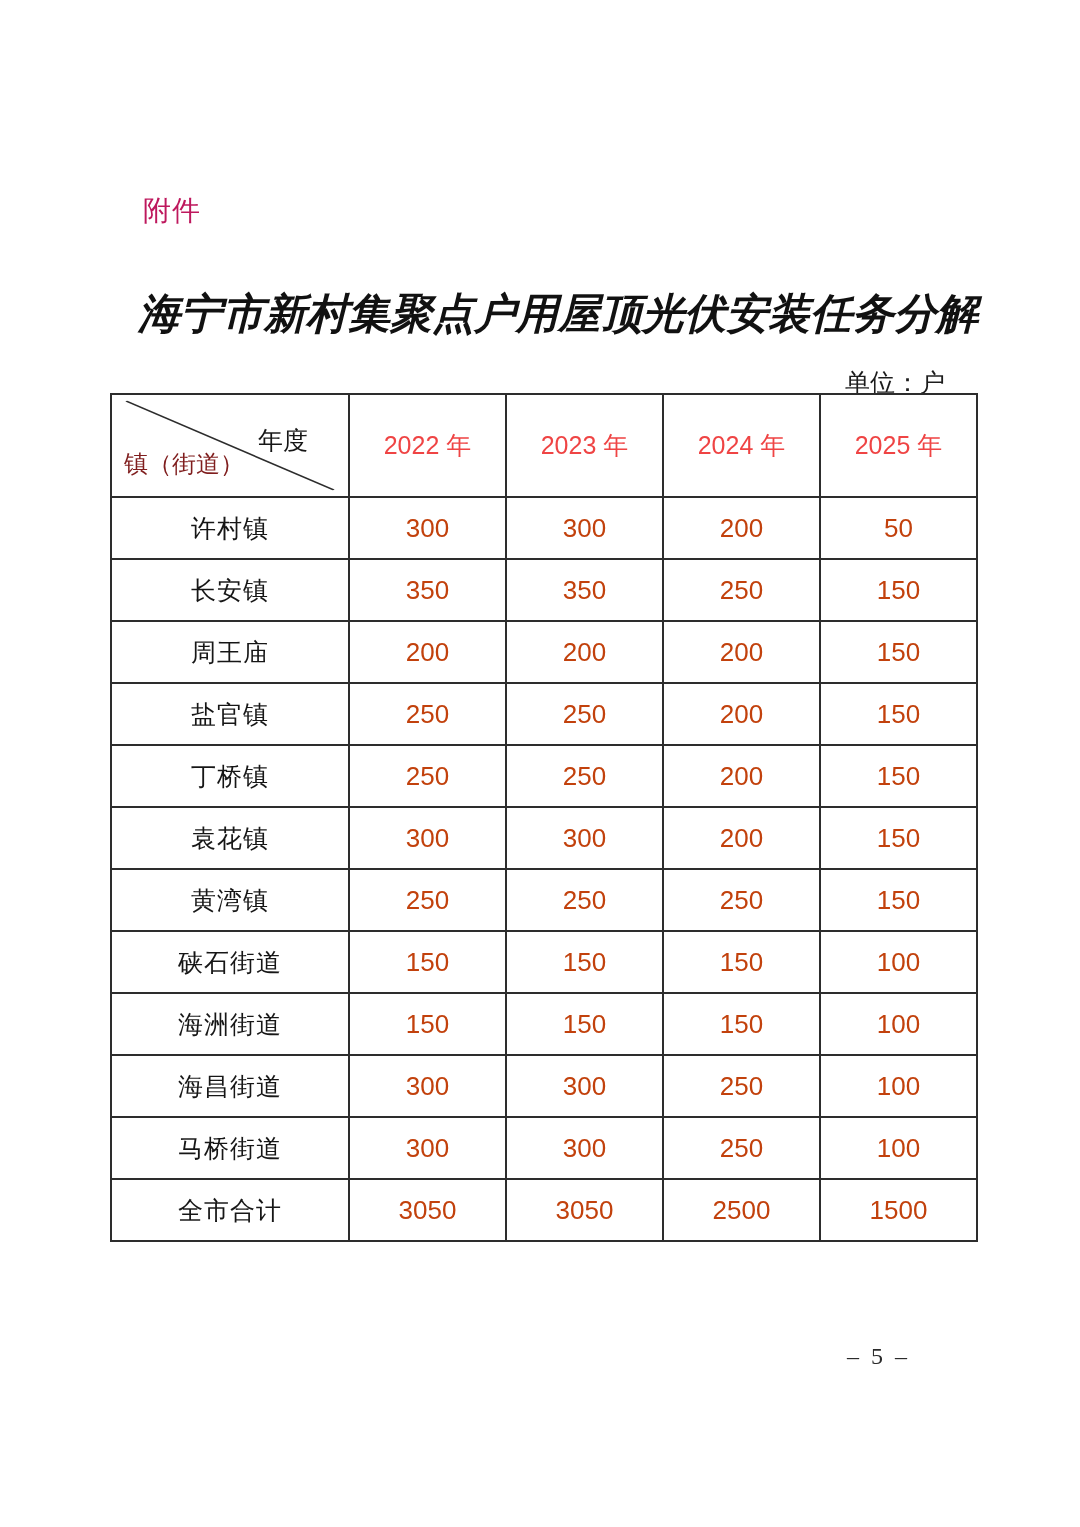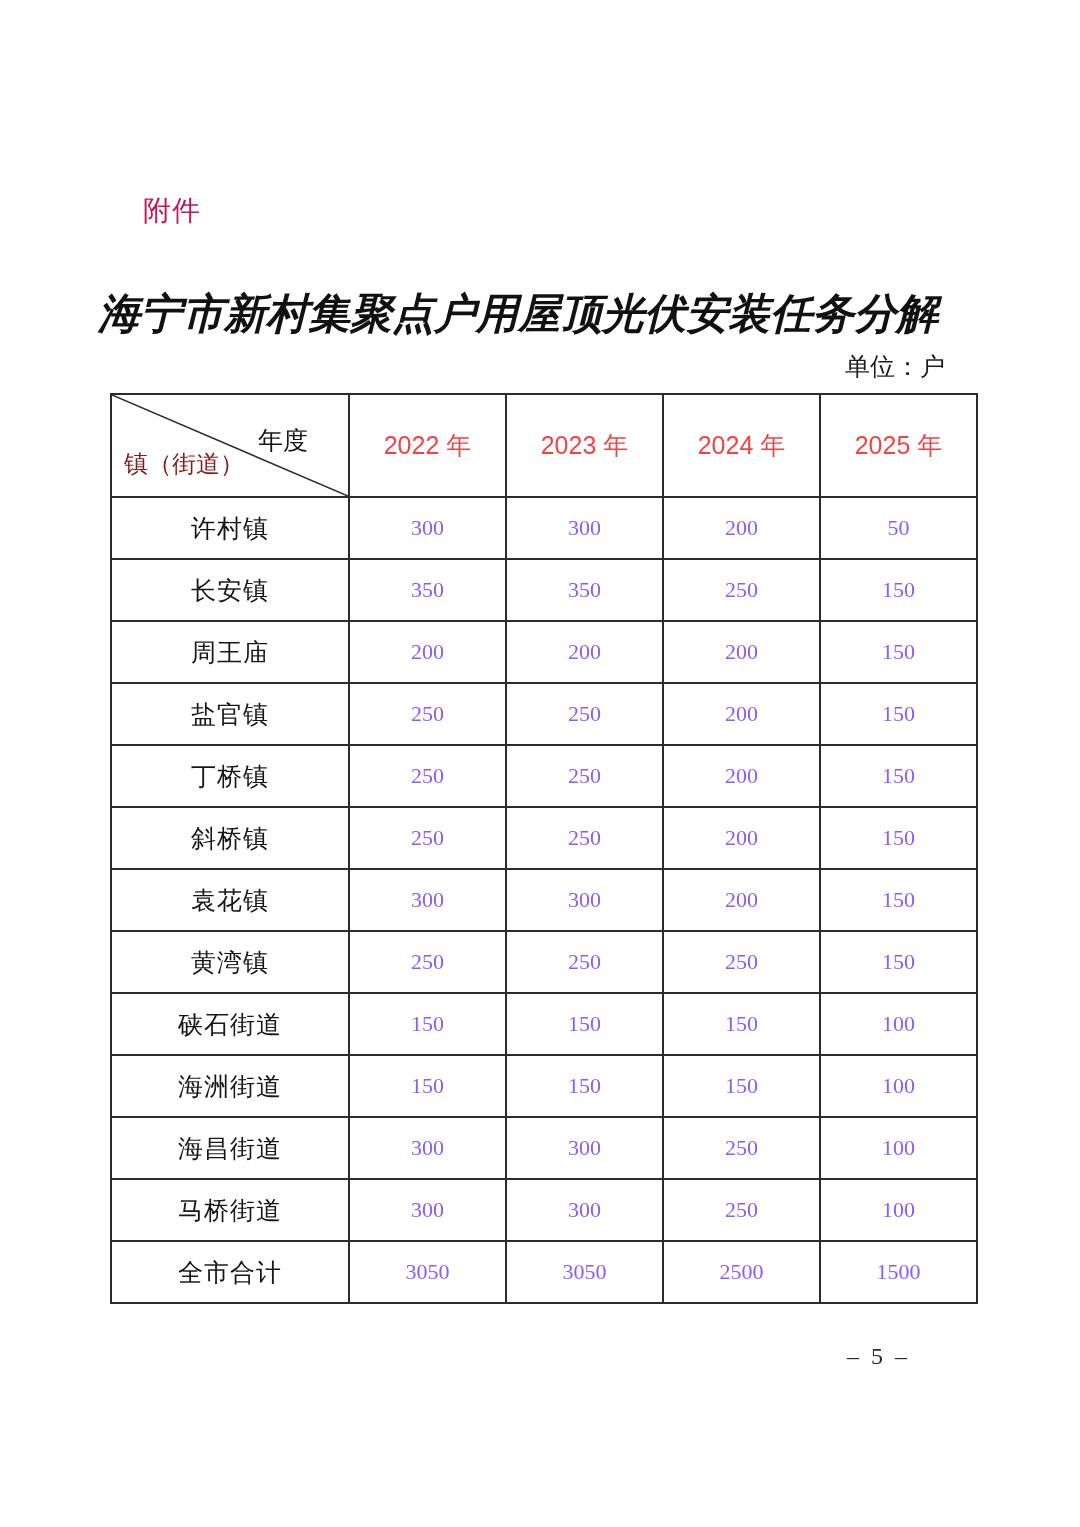--- a/index.html
+++ b/index.html
@@ -11,29 +11,29 @@
     color:#1c1c1c;
     overflow:hidden;
   }
   .attachment-label {
     position:absolute; left:143px; top:192px;
     font-size:28px; letter-spacing:1px;
     font-family:"Liberation Sans", sans-serif;
     color:#be185d;
   }
   .doc-title {
-    position:absolute; left:98px; top:286px; width:868px;
-    text-align:left; white-space:nowrap;
+    position:absolute; left:110px; top:286px; width:868px;
+    text-align:right; white-space:nowrap;
     font-family:"DejaVu Serif", serif;
     font-style:italic; font-weight:bold;
     font-size:42px; letter-spacing:0px;
     color:#111111;
   }
   .unit-note {
-    position:absolute; left:110px; top:350px; width:835px;
+    position:absolute; left:110px; top:366px; width:835px;
     text-align:right;
     font-family:"Liberation Serif", serif;
     font-size:25px; color:#1c1c1c;
   }
   table.task-table {
     position:absolute; left:110px; top:393px;
     width:868px; border-collapse:collapse; table-layout:fixed;
     background:#ffffff;
   }
   .task-table th, .task-table td {
@@ -43,41 +43,41 @@
     overflow:hidden;
   }
   .col-town  { width:238px; }
   .col-year  { width:157px; }
   .task-table thead th { height:103px; }
   .task-table tbody td { height:62px; }
   .year-head {
     font-family:"Liberation Sans", sans-serif;
     font-size:25px; color:#ef4444;
   }
-  .corner-cell { position:relative; padding:8px; }
+  .corner-cell { position:relative; padding:8px;border-radius:32px; }
   .corner-cell svg { position:absolute; left:0; top:0; width:100%; height:100%; display:block; }
   .corner-year {
     position:absolute; top:29px; right:40px;
     font-size:25px; color:#161616;
     font-family:"Liberation Sans", sans-serif;
   }
   .corner-town {
     position:absolute; bottom:16px; left:12px;
     font-size:24px; color:#7f1d1d;
     font-family:"Liberation Sans", sans-serif;
   }
   .town-cell {
     font-family:"Liberation Sans", sans-serif;
     font-size:25px; color:#161616;
     letter-spacing:1px;
     margin-left:36px;
   }
   .num-cell {
-    font-family:Liberation Serif, serif;
-    font-size:22px; color:#8b5cf6;
+    font-family:Liberation Sans, sans-serif;
+    font-size:26px; color:#c2410c;
   }
   .page-number {
     position:absolute; left:110px; top:1343px; width:800px;
     text-align:right;
     font-family:"Liberation Serif", serif;
     font-size:24px; letter-spacing:3px; color:#2b2b2b;
   }
 </style>
 </head>
 <body>
@@ -141,27 +141,20 @@
       <td class="num-cell">150</td>
     </tr>
     <tr>
       <td class="town-cell">丁桥镇</td>
       <td class="num-cell">250</td>
       <td class="num-cell">250</td>
       <td class="num-cell">200</td>
       <td class="num-cell">150</td>
     </tr>
     <tr>
-      <td class="town-cell">斜桥镇</td>
-      <td class="num-cell">250</td>
-      <td class="num-cell">250</td>
-      <td class="num-cell">200</td>
-      <td class="num-cell">150</td>
-    </tr>
-    <tr>
       <td class="town-cell">袁花镇</td>
       <td class="num-cell">300</td>
       <td class="num-cell">300</td>
       <td class="num-cell">200</td>
       <td class="num-cell">150</td>
     </tr>
     <tr>
       <td class="town-cell">黄湾镇</td>
       <td class="num-cell">250</td>
       <td class="num-cell">250</td>

